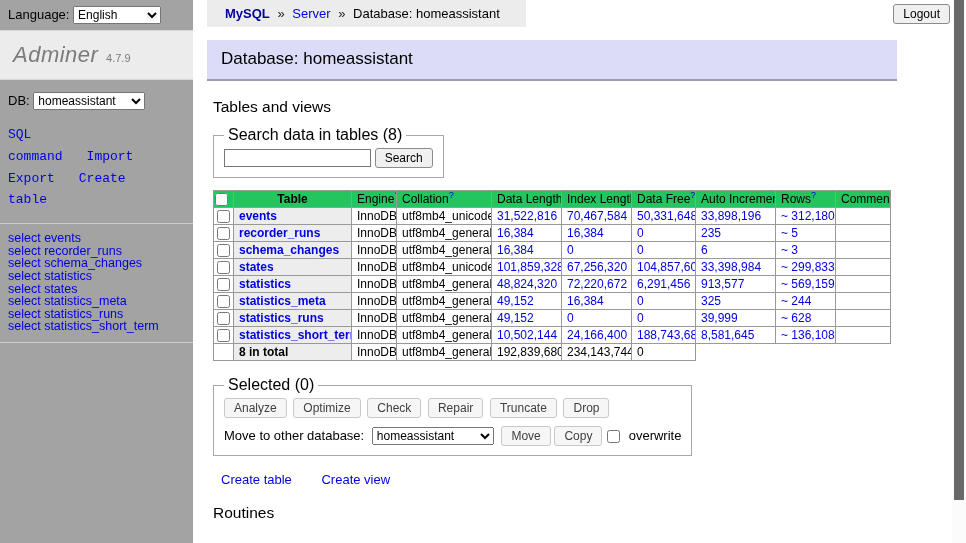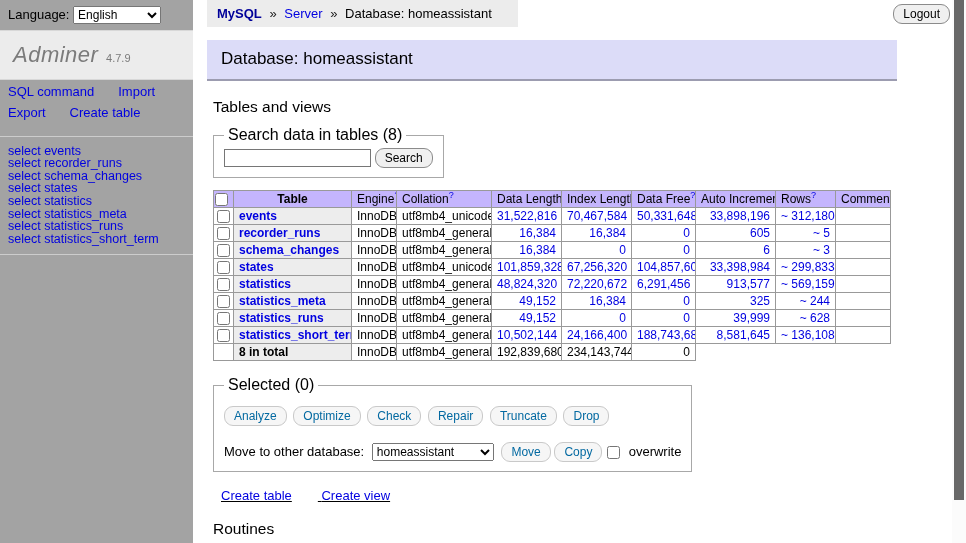--- a/index.html
+++ b/index.html
@@ -14,98 +14,102 @@
   .sidebar { position:absolute; left:0; top:0; width:193px; height:543px; background:#a3a3a3; }
   .lang-row { padding:6px 0 6px 8px; }
   .lang-row select { width:88px; font-size:12px; }
   .brand { background:#ececec; border-top:1px solid #d8d8d8; border-bottom:1px solid #d8d8d8;
            padding:11px 0 11px 13px; }
   .brand .logo { font-style:italic; font-size:22px; color:#7b7b7b; letter-spacing:.5px; }
   .brand .ver { font-size:11px; color:#7b7b7b; margin-left:4px; }
   .db-row { padding:12px 0 12px 8px; }
   .db-row select { width:112px; font-size:12px; }
   .sb-links { padding:2px 8px 12px 8px; line-height:1.6; }
-  .sb-links a { margin-right:24px; }
+  .sb-links a { margin-right:24px;font-family:Liberation Mono, monospace; }
   .tbl-links { border-top:1px solid #ccc; border-bottom:1px solid #ccc; padding:8px 8px 9px 8px; }
   .tbl-links a { display:block; font-size:12.5px; line-height:12.6px; }
 
   
   .content { position:absolute; left:207px; top:0; width:747px; }
   .breadcrumb { display:inline-block; background:#ececec; padding:6px 26px 6px 10px; font-size:13px; }
-  .breadcrumb .bc-root { color:#000099; font-weight:bold; }
+  .breadcrumb .bc-root { color:#000099; font-weight:bold;margin-left:8px; }
   .breadcrumb .sep { color:#222; margin:0 4px; }
   .logout-btn { position:absolute; top:4px; right:16px; }
 
   button { font-family:inherit; font-size:12px; padding:2px 9px; background:#f0f0f0;
-           border:1px solid #8b8b8b; border-radius:9px; color:#000; }
-  button:disabled { color:#0369a1; border-color:#c9c9c9; background:#f6f6f6;margin-top:8px; }
+           border:1px solid #8b8b8b; border-radius:3px; color:#000; }
+  button:disabled { color:#404040; border-color:#c9c9c9; background:#f6f6f6; }
 
   h2.page-title { margin:13px 57px 0 0; background:#dcdcf8; border-bottom:2px solid #9c9cb0;
                   padding:9px 14px 10px 14px; font-size:17px; font-weight:normal; }
   .db-links { margin:17px 0 0 14px; }
   .db-links a { margin-right:26px; }
   h3 { font-size:15.5px; font-weight:normal; margin:17px 0 0 6px; }
 
   fieldset { border:1px solid #a8a8a8; margin:10px 0 0 6px; padding:4px 10px 9px 10px;
              display:inline-block; }
   legend { padding:0 4px; font-size:16px; }
   .search-fs input[type=text] { width:147px; height:18px; border:1px solid #767676; font-size:12px; }
 
   
   table.grid { border-collapse:collapse; table-layout:fixed; width:677px; margin:12px 0 0 6px;
                font-size:12px; }
   .grid th, .grid td { border:1px solid #999; padding:1px 5px; height:16px;
                        overflow:hidden; white-space:nowrap; }
-  .grid thead th, .grid thead td { background:#c4b5fd; text-align:left; }
+  .grid thead th, .grid thead td { background:#22c55e; text-align:left; }
   .grid thead th { font-weight:bold; text-align:center; }
   .grid tbody th { background:#ededed; text-align:left; font-weight:normal; }
   .grid tbody th a { font-weight:bold; }
   .c-chk { text-align:center; padding:0 !important; }
-  .c-num { text-align:right; }
+  .c-num { text-align:left; }
   sup { font-size:9px; vertical-align:super; line-height:0; }
   .total-row th span { font-weight:bold; }
   input[type=checkbox] { margin:1px; vertical-align:middle; }
 
   
   .selected-fs { margin-top:15px; min-width:395px; }
   .sel-btn-row button { margin-right:3px; }
   .sel-move-row { margin-top:8px; }
   .sel-move-row select { font-size:12px; width:122px; margin:0 4px; }
   .sel-move-row label { margin-left:4px; }
 
-  .footer-links { margin:16px 0 12px 14px;text-decoration:underline; }
+  .footer-links { margin:16px 0 12px 14px; }
   .footer-links a { margin-right:26px; }
 
   
   .scroll-track { position:absolute; right:0; top:0; width:14px; height:543px; background:#fbfbfb; }
   .scroll-thumb { position:absolute; right:2px; top:0; width:10px; height:500px; background:#686868; }
 </style>
 </head>
 <body>
 
 <div class="sidebar">
   <div class="lang-row">
     <span>Language:</span>
     <select><option>English</option></select>
   </div>
   <div class="brand">
     <span class="logo">Adminer</span>
     <span class="ver">4.7.9</span>
   </div>
+  <div class="db-row">
+    <span>DB:</span>
+    <select><option>homeassistant</option></select>
+  </div>
   <div class="sb-links">
     <a href="#">SQL command</a><a href="#">Import</a><br>
     <a href="#">Export</a><a href="#">Create table</a>
   </div>
   <div class="tbl-links">
 
   <a href="#">select events</a>
       <a href="#">select recorder_runs</a>
       <a href="#">select schema_changes</a>
+      <a href="#">select statistics</a>
       <a href="#">select states</a>
-      <a href="#">select statistics</a>
       <a href="#">select statistics_meta</a>
       <a href="#">select statistics_runs</a>
       <a href="#">select statistics_short_term</a>
     </div>
 </div>
 
 <div class="content">
 
   <div class="breadcrumb">
     <a href="#" class="bc-root">MySQL</a>
@@ -169,21 +173,21 @@
       </tr>
 
       <tr>
         <td class="c-chk"><input type="checkbox" style=""></td>
         <th><a href="#">recorder_runs</a></th>
         <td>InnoDB</td>
         <td>utf8mb4_general_ci</td>
         <td class="c-num"><a href="#">16,384</a></td>
         <td class="c-num"><a href="#">16,384</a></td>
         <td class="c-num"><a href="#">0</a></td>
-        <td class="c-num"><a href="#">605</a></td>
+        <td class="c-num"><a href="#">235</a></td>
         <td class="c-num"><a href="#">~ 5</a></td>
         <td></td>
       </tr>
 
       <tr>
         <td class="c-chk"><input type="checkbox" style=""></td>
         <th><a href="#">schema_changes</a></th>
         <td>InnoDB</td>
         <td>utf8mb4_general_ci</td>
         <td class="c-num"><a href="#">16,384</a></td>

